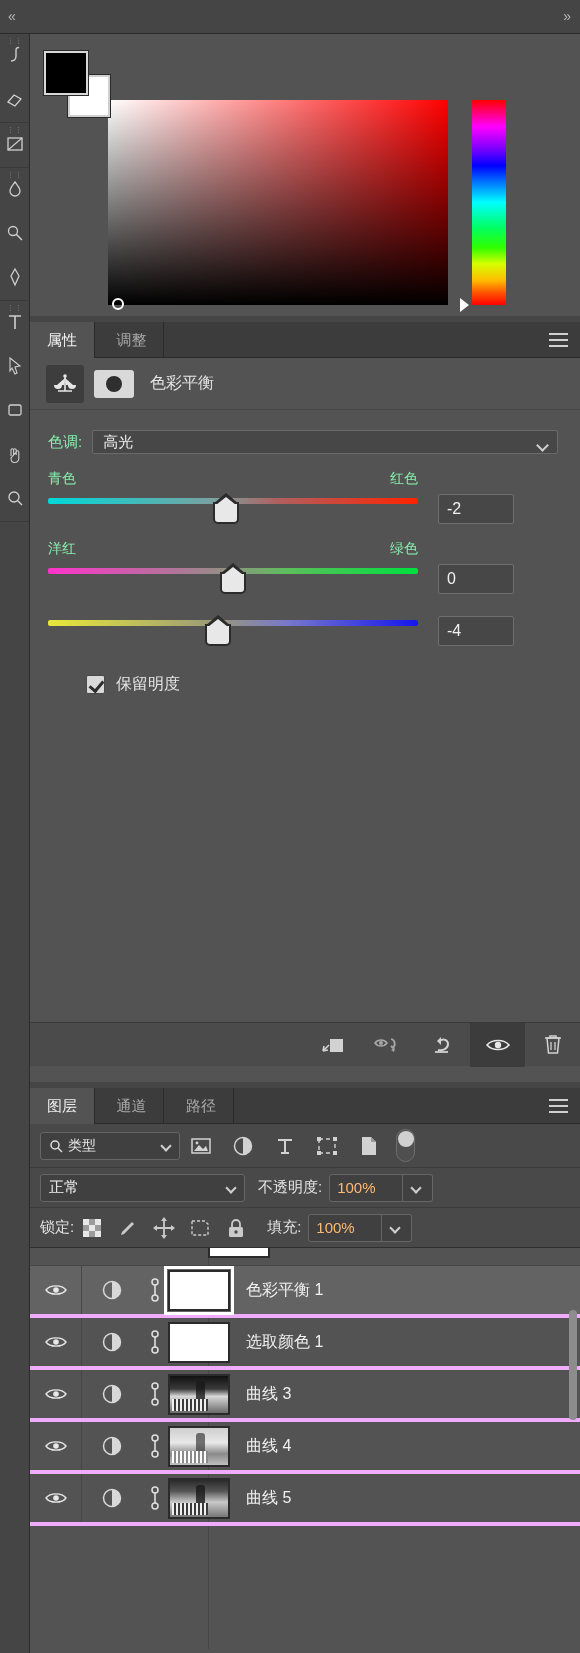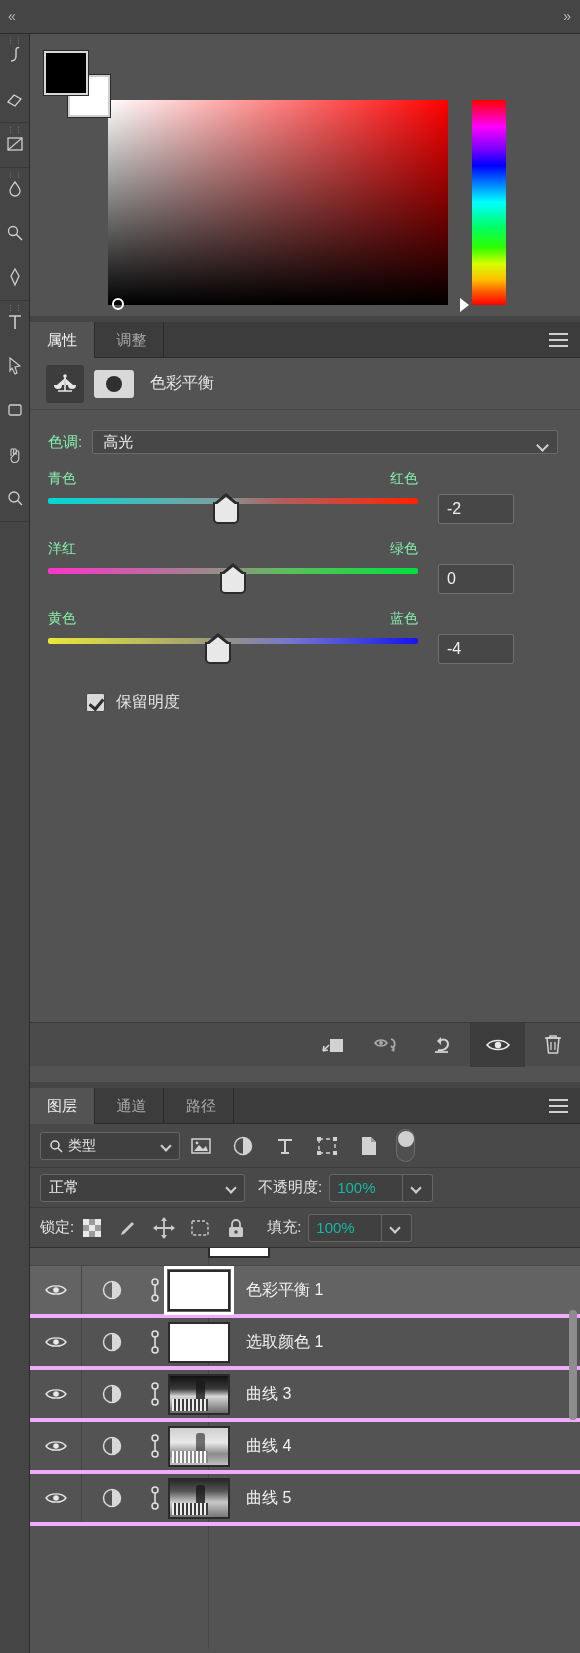--- a/index.html
+++ b/index.html
@@ -202,21 +202,21 @@
     color: #efefef; font-size: 15px; position: relative; cursor: default;
   }
   .blend-select .caret2 {
     position: absolute; right: 9px; top: 9px; width: 8px; height: 8px;
     border-right: 2px solid #cfcfcf; border-bottom: 2px solid #cfcfcf; transform: rotate(45deg);
   }
   .op-label { font-size: 15px; color: #e4e4e4; margin-left: 13px; }
   .op-value {
     width: 74px; height: 28px; margin-left: 7px; background: #404040;
     border: 1px solid #666; border-radius: 3px 0 0 3px;
-    color: #14b8a6; font-size: 15px; display: flex; align-items: center; padding-left: 7px;
+    color: #fdba74; font-size: 15px; display: flex; align-items: center; padding-left: 7px;
   }
   .stepper {
     width: 30px; height: 28px; background: #404040; border: 1px solid #666; border-left: none;
     border-radius: 0 3px 3px 0; position: relative;
   }
   .stepper .caret2 {
     position: absolute; left: 9px; top: 9px; width: 8px; height: 8px;
     border-right: 2px solid #cfcfcf; border-bottom: 2px solid #cfcfcf; transform: rotate(45deg);
   }
 
@@ -422,24 +422,20 @@
         <div class="slider-row">
           <div class="slider-wrap">
             <div class="track mg"></div>
             <div class="knob" style="left:50%"></div>
           </div>
           <div class="numbox">0</div>
         </div>
       </div>
 
       <div class="slider-block">
-        <div class="sl-labels">
-          <span>黄色</span>
-          <span>蓝色</span>
-        </div>
         <div class="slider-row">
           <div class="slider-wrap">
             <div class="track yb"></div>
             <div class="knob" style="left:46%"></div>
           </div>
           <div class="numbox">-4</div>
         </div>
       </div>
 
       <div class="checkrow">

